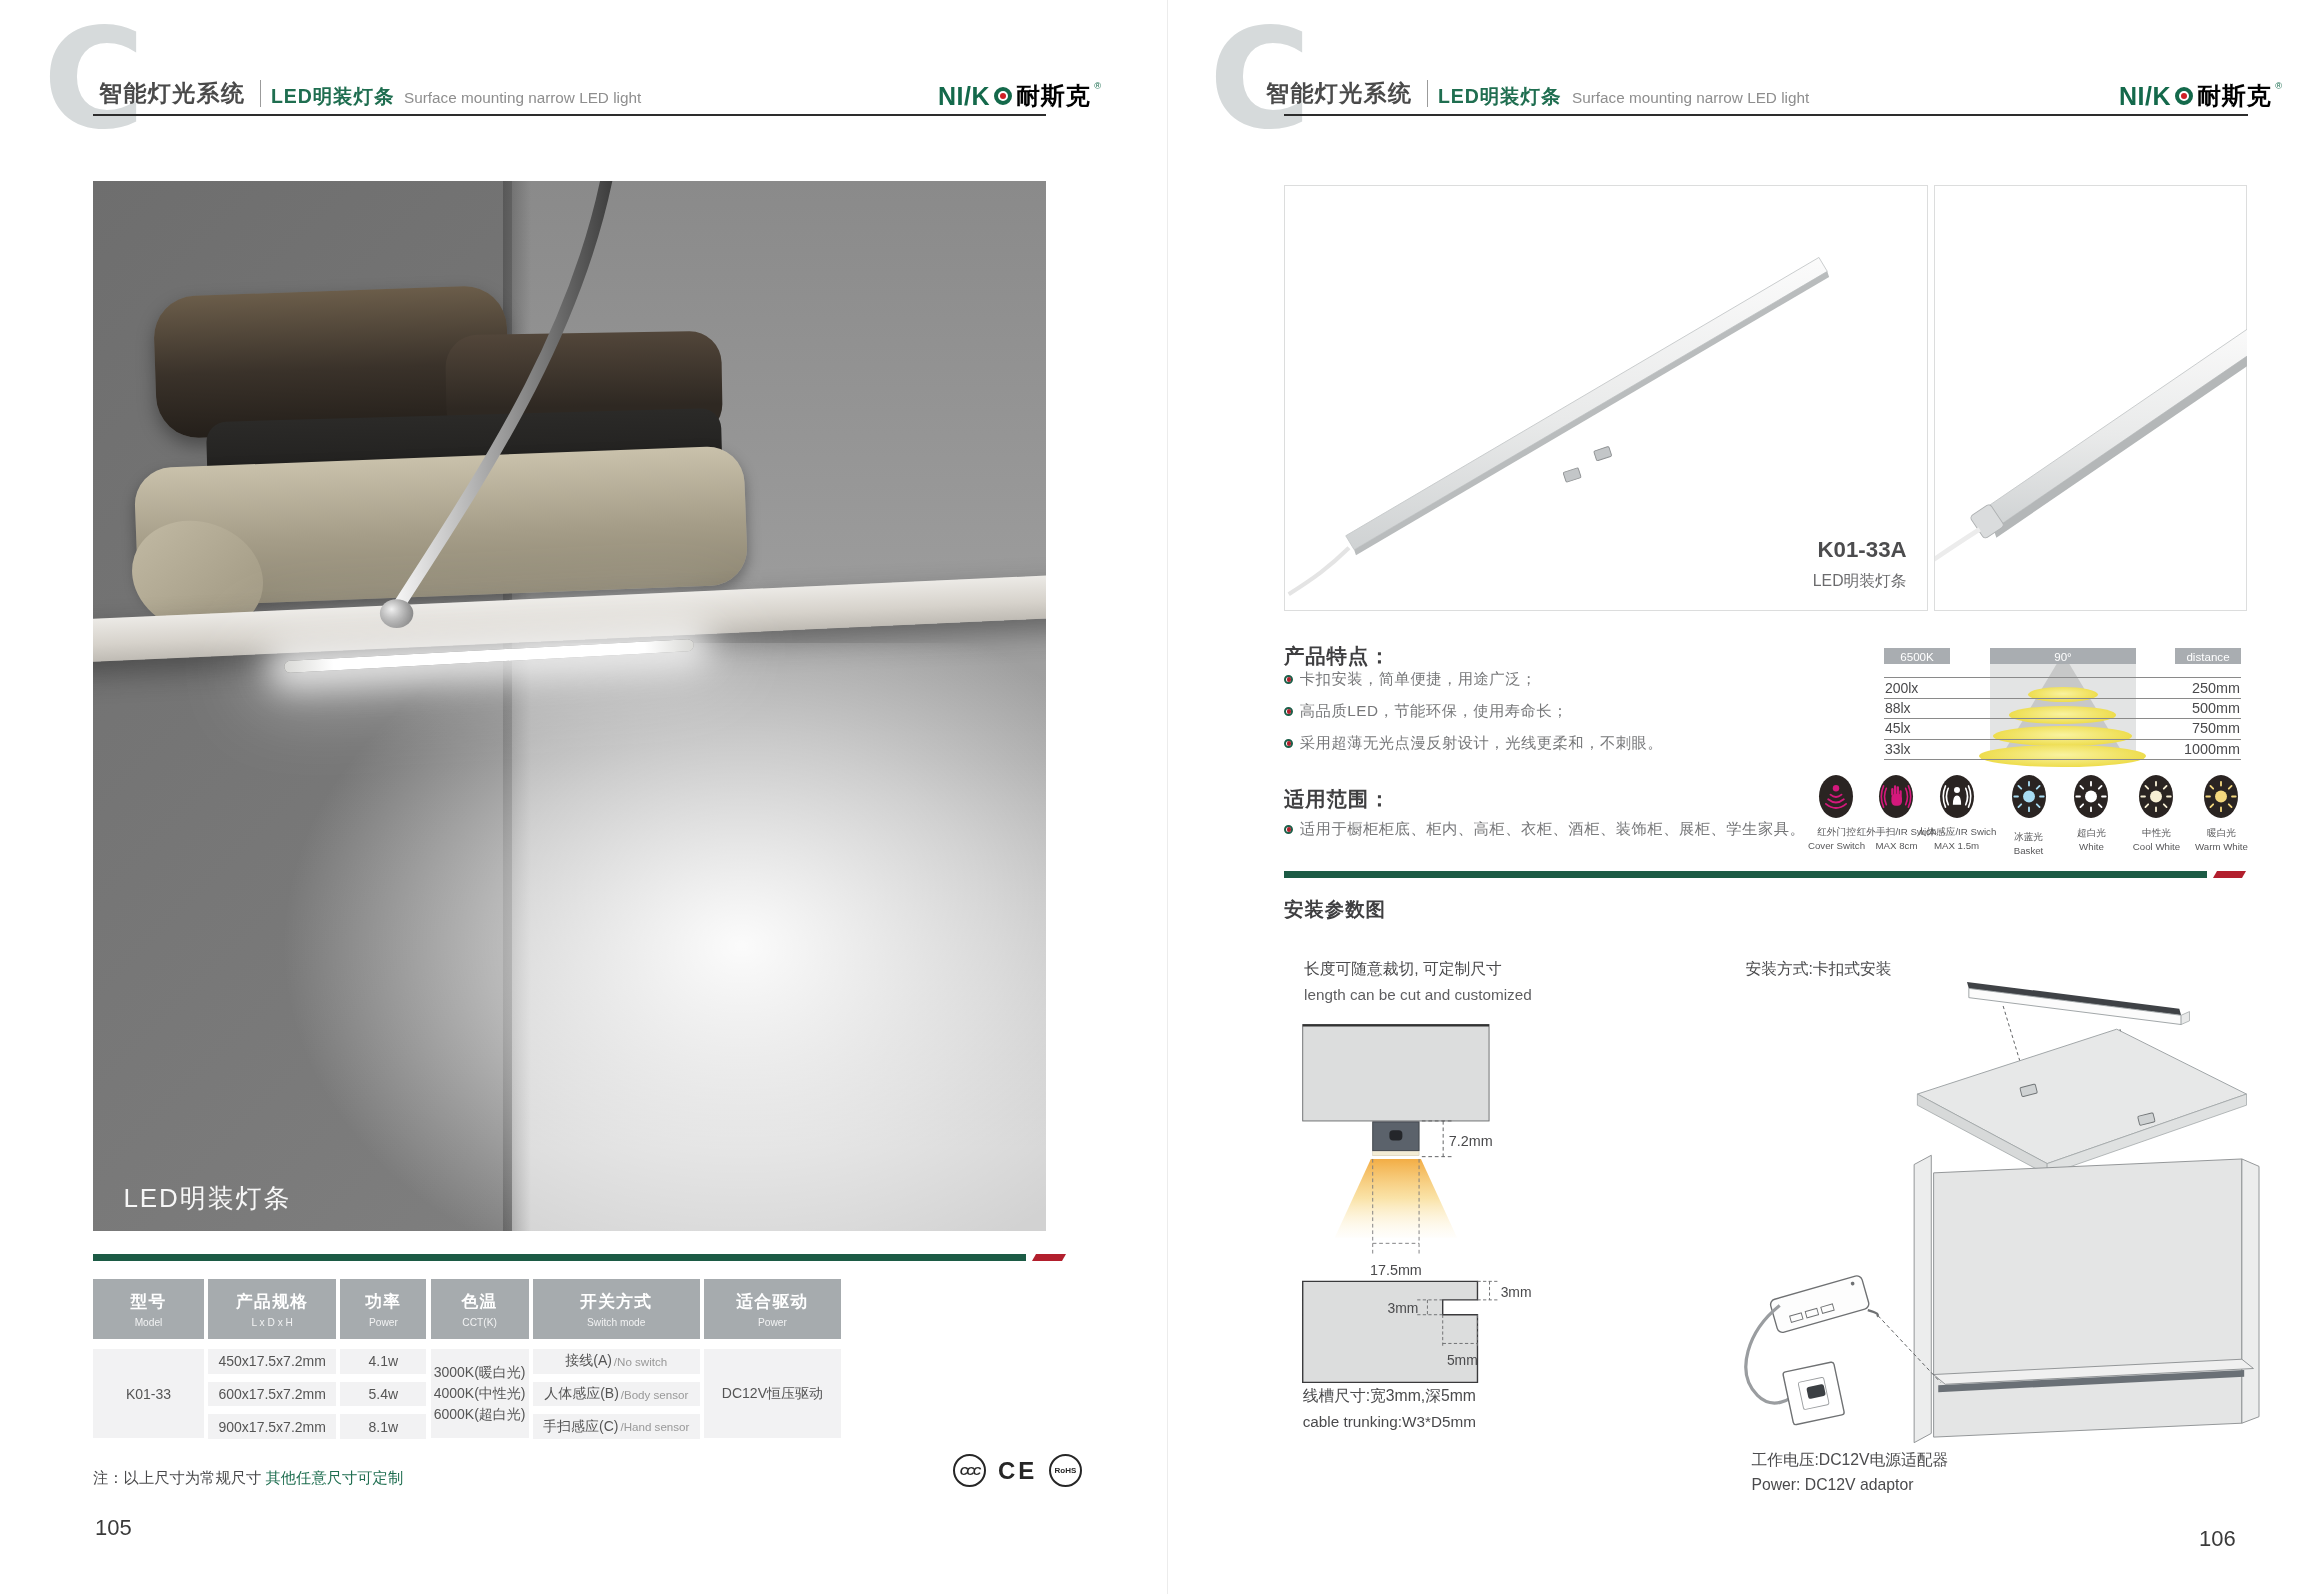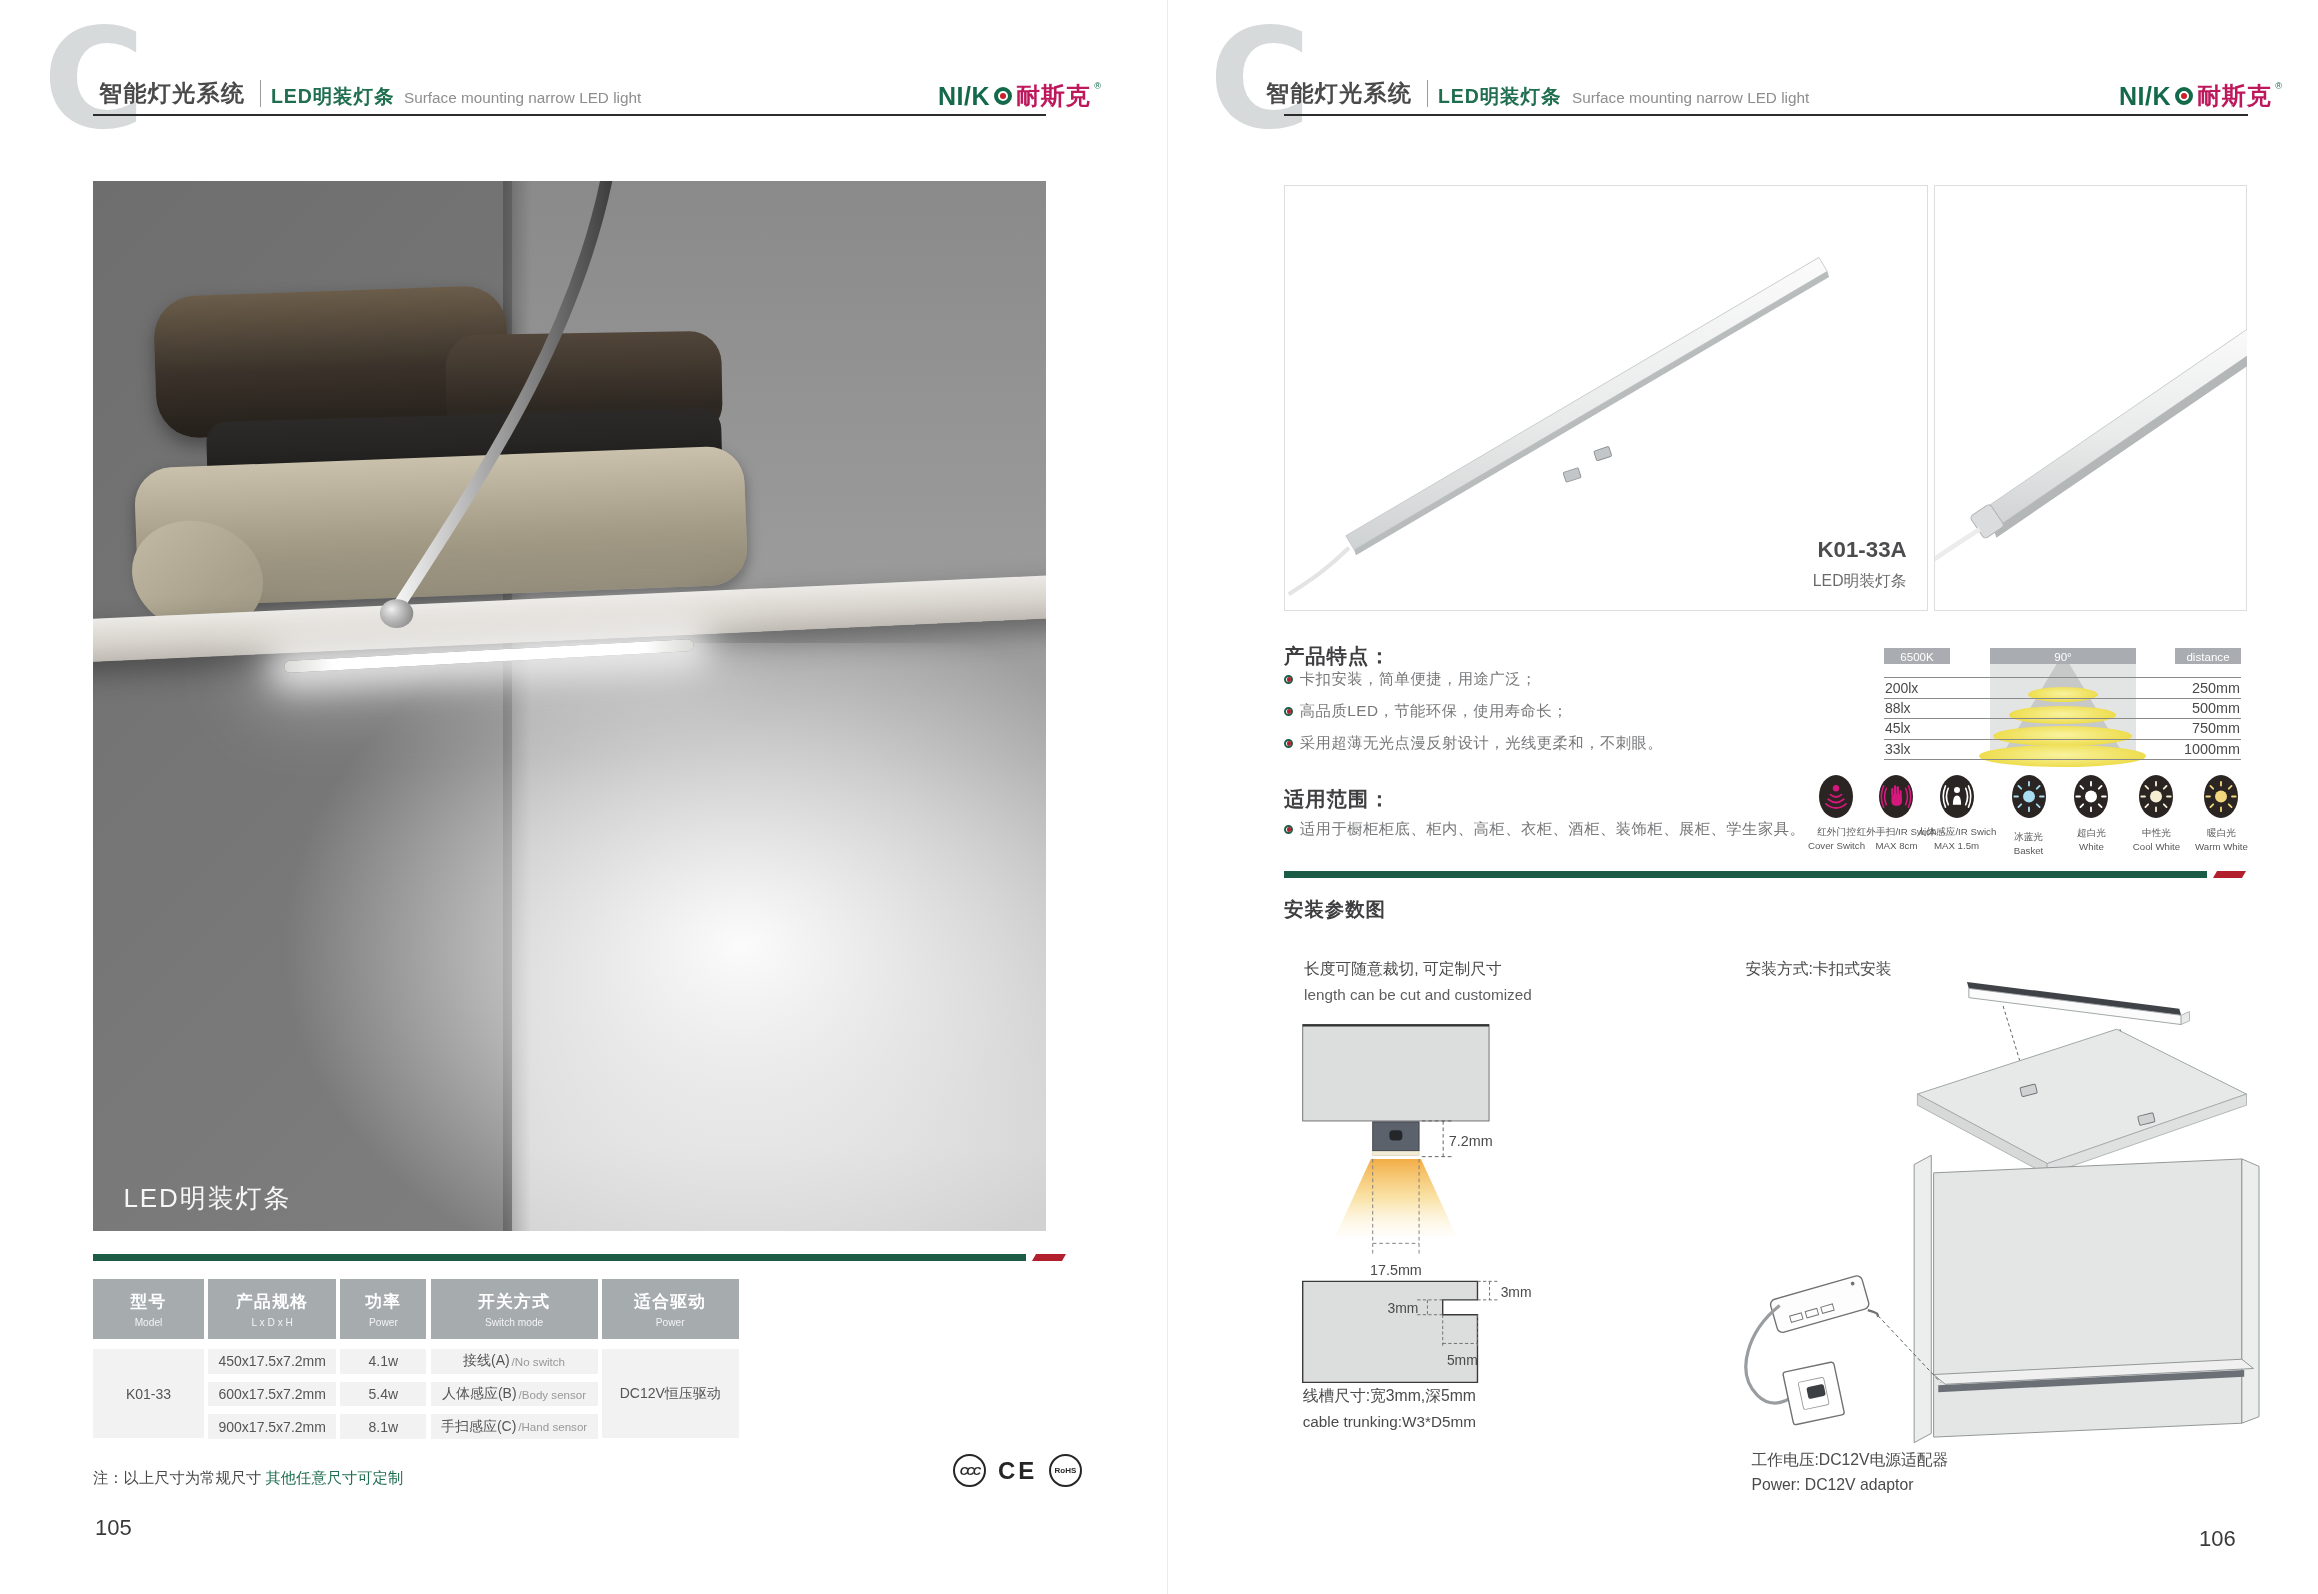--- a/index.html
+++ b/index.html
@@ -15,21 +15,21 @@
   .hdr-title { position:absolute; font-size:23px; font-weight:bold; color:#4a4a4a; letter-spacing:1.4px; }
   .hdr-sep { position:absolute; width:1.4px; height:27px; background:#9b9b9b; }
   .hdr-sub { position:absolute; font-size:19.5px; font-weight:bold; color:#1f6e50; letter-spacing:0.9px; }
   .hdr-en { position:absolute; font-size:15.3px; color:#8e8e8e; }
   .hdr-rule { position:absolute; height:2.3px; background:#2d2d2d; }
   .nisko { position:absolute; display:flex; align-items:center; gap:3.7px; }
   .nisko .latin { font-size:25px; font-weight:800; color:#14694b; letter-spacing:0.5px; }
   .nisko .o-ring { position:relative; width:18.5px; height:18.5px; border:4.6px solid #14694b; border-radius:50%; }
   .nisko .o-dot { position:absolute; left:50%; top:50%; width:6.5px; height:6.5px; margin:-3.2px 0 0 -3.2px;
                   background:#cf1f26; border-radius:50%; }
-  .nisko .cjk { font-size:24px; font-weight:800; color:#be185d; letter-spacing:0.9px; }
+  .nisko .cjk { font-size:24px; font-weight:800; color:#000000; letter-spacing:0.9px; }
   .nisko .reg { font-size:9.3px; color:#14694b; align-self:flex-start; margin-top:0.9px; }
   .gutter { position:absolute; left:1167px; top:0; width:0.9px; height:1595px; background:#ececec; }
 
   
   .photo { position:absolute; left:93px; top:181px; width:953px; height:1050px; overflow:hidden;
            background:linear-gradient(135deg,#6e6e6e,#7b7b7b 60%,#858585); }
   .wall-right { position:absolute; left:44%; top:0; width:56%; height:100%;
                 background:linear-gradient(to bottom,#8a8a8a,#a3a3a3 55%,#d2d2d2 92%); }
   .wall-corner { position:absolute; left:43%; top:0; width:3%; height:100%;
                  background:linear-gradient(to right,rgba(40,40,40,.35),rgba(40,40,40,0)); }
@@ -216,20 +216,35 @@
       <div class="spec-head">
         <div class="cn">功率</div>
         <div class="en">Power</div>
       </div>
       <div class="spec-body">
         <div class="cell cell-sub">4.1w</div>
         <div class="cell cell-sub">5.4w</div>
         <div class="cell cell-sub">8.1w</div>
       </div>
     </div>
+    <div class="spec-col" style="width:98px;">
+      <div class="spec-head">
+        <div class="cn">色温</div>
+        <div class="en">CCT(K)</div>
+      </div>
+      <div class="spec-body">
+        <div class="cell cell-full">
+          <div class="cct-lines">
+            <div>3000K(暖白光)</div>
+            <div>4000K(中性光)</div>
+            <div>6000K(超白光)</div>
+          </div>
+        </div>
+      </div>
+    </div>
     <div class="spec-col" style="width:167px;">
       <div class="spec-head">
         <div class="cn">开关方式</div>
         <div class="en">Switch mode</div>
       </div>
       <div class="spec-body">
         <div class="cell cell-sub">
           <span>接线(A)</span>
           <span class="sub-en">/No switch</span>
         </div>

